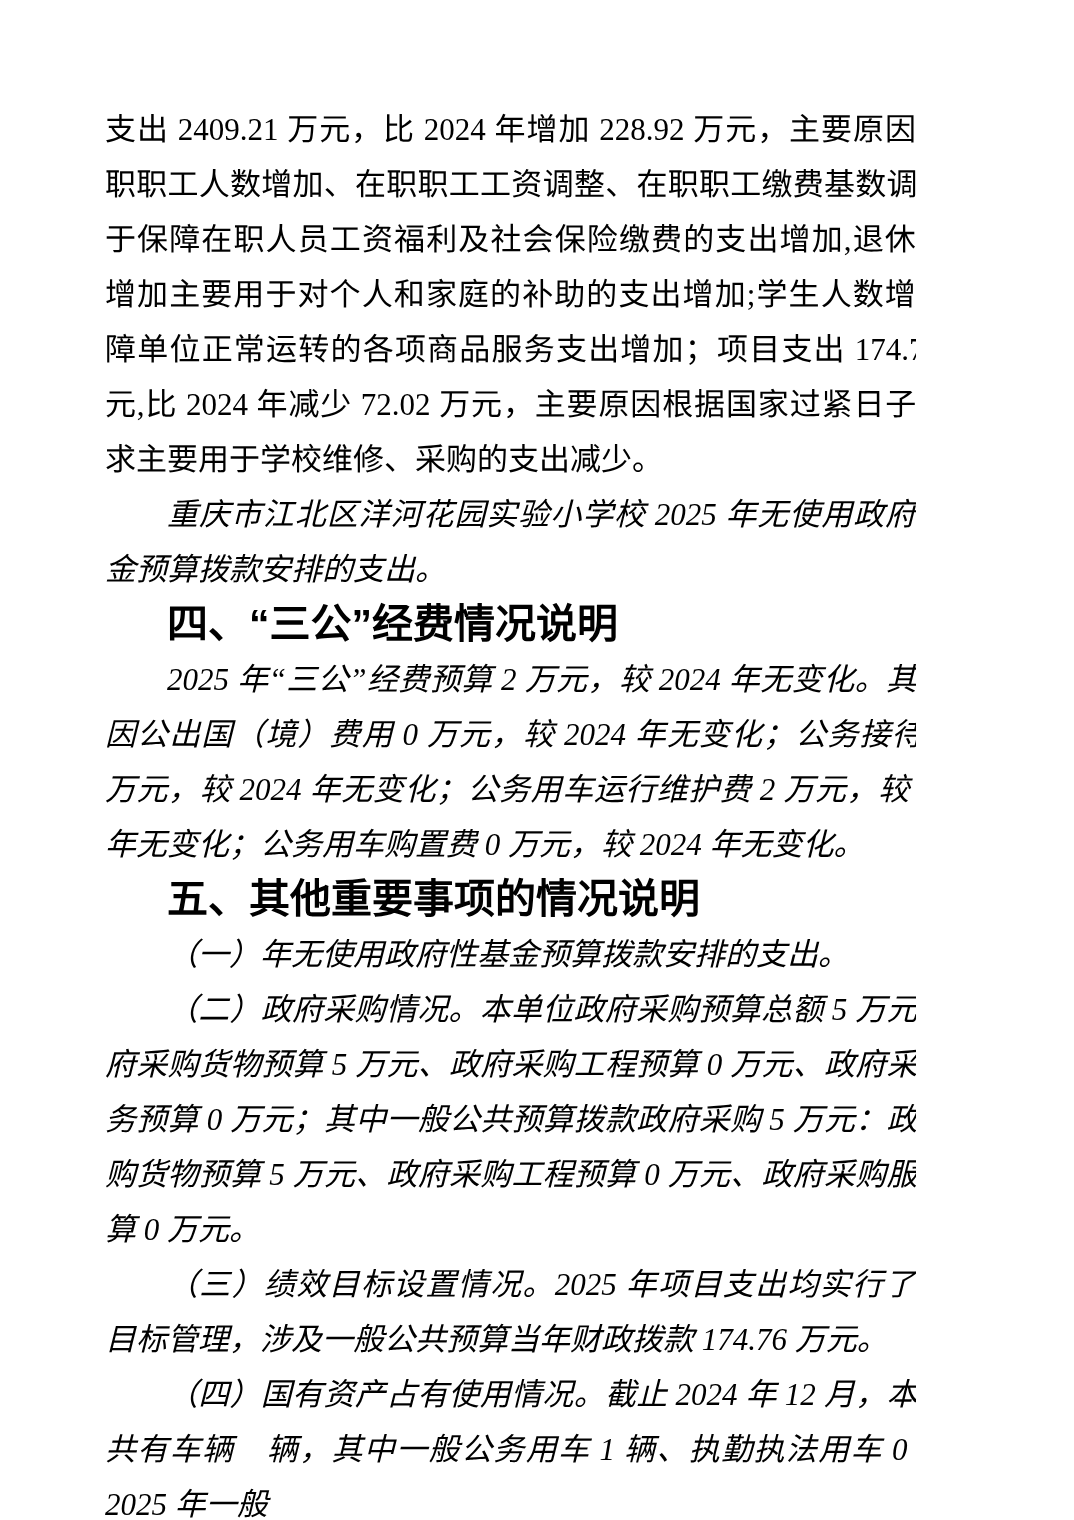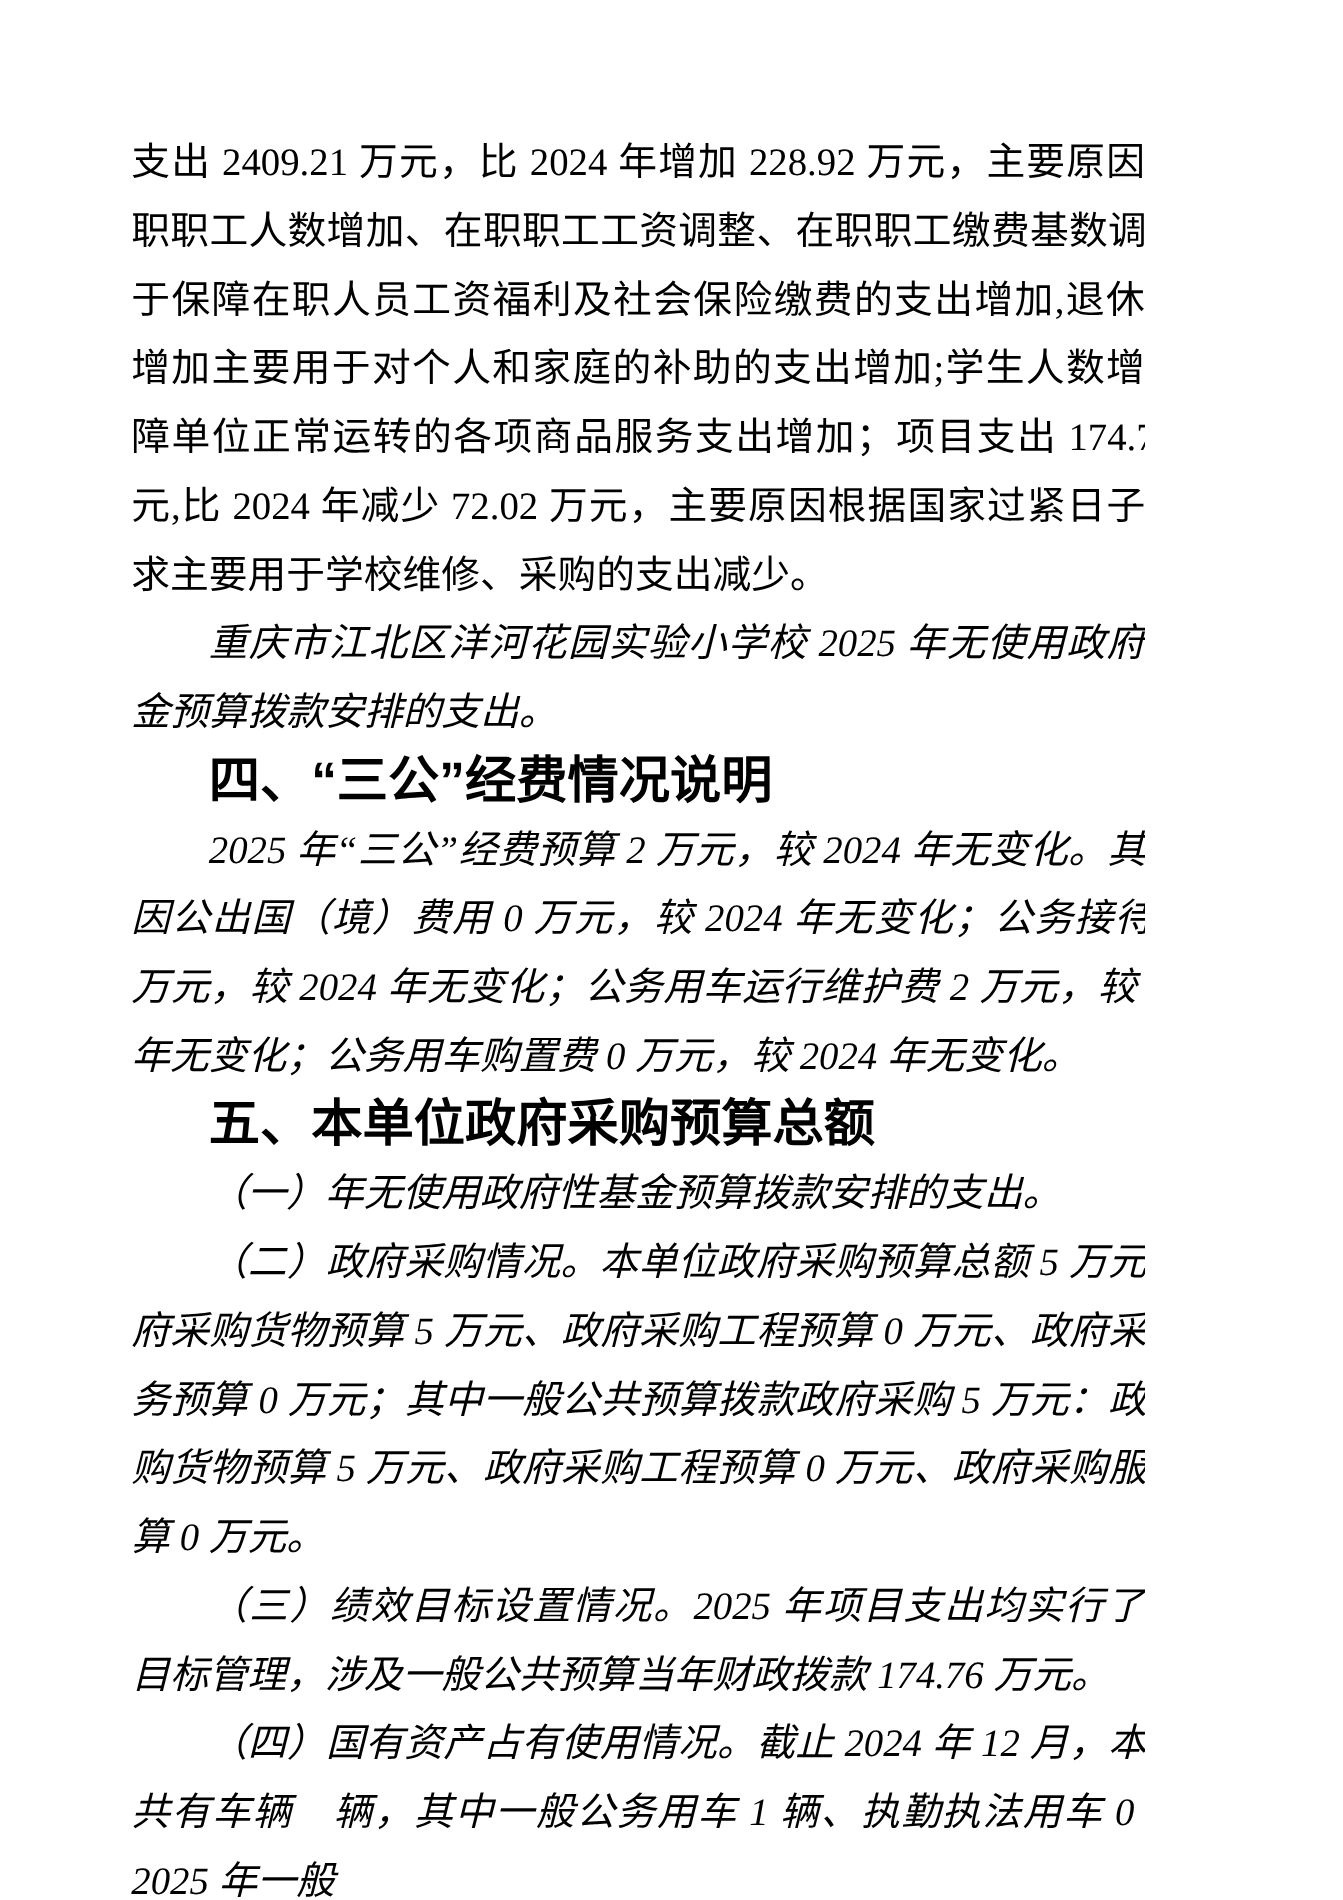--- a/index.html
+++ b/index.html
@@ -50,19 +50,19 @@
 </style>
 </head>
 <body>
 
 <div class="page">
   <div class="content">
     <p class="body no-indent">支出 2409.21 万元，比 2024 年增加 228.92 万元，主要原因是在职职工人数增加、在职职工工资调整、在职职工缴费基数调整用于保障在职人员工资福利及社会保险缴费的支出增加,退休人数增加主要用于对个人和家庭的补助的支出增加;学生人数增加保障单位正常运转的各项商品服务支出增加；项目支出 174.76 万元,比 2024 年减少 72.02 万元，主要原因根据国家过紧日子的要求主要用于学校维修、采购的支出减少。</p>
     <p class="body indent">重庆市江北区洋河花园实验小学校 2025 年无使用政府性基金预算拨款安排的支出。</p>
     <h2 class="heading">四、“三公”经费情况说明</h2>
     <p class="body indent">2025 年“三公”经费预算 2 万元，较 2024 年无变化。其中：因公出国（境）费用 0 万元，较 2024 年无变化；公务接待费 0 万元，较 2024 年无变化；公务用车运行维护费 2 万元，较 2024 年无变化；公务用车购置费 0 万元，较 2024 年无变化。</p>
-    <h2 class="heading">五、本单位政府采购预算总额</h2>
+    <h2 class="heading">五、其他重要事项的情况说明</h2>
     <p class="body indent">（一）年无使用政府性基金预算拨款安排的支出。</p>
     <p class="body indent">（二）政府采购情况。本单位政府采购预算总额 5 万元：政府采购货物预算 5 万元、政府采购工程预算 0 万元、政府采购服务预算 0 万元；其中一般公共预算拨款政府采购 5 万元：政府采购货物预算 5 万元、政府采购工程预算 0 万元、政府采购服务预算 0 万元。</p>
     <p class="body indent">（三）绩效目标设置情况。2025 年项目支出均实行了绩效目标管理，涉及一般公共预算当年财政拨款 174.76 万元。</p>
     <p class="body indent">（四）国有资产占有使用情况。截止 2024 年 12 月，本单位共有车辆　辆，其中一般公务用车 1 辆、执勤执法用车 0 辆。2025 年一般</p>
   </div>
 </div>
 
 </body></html>

